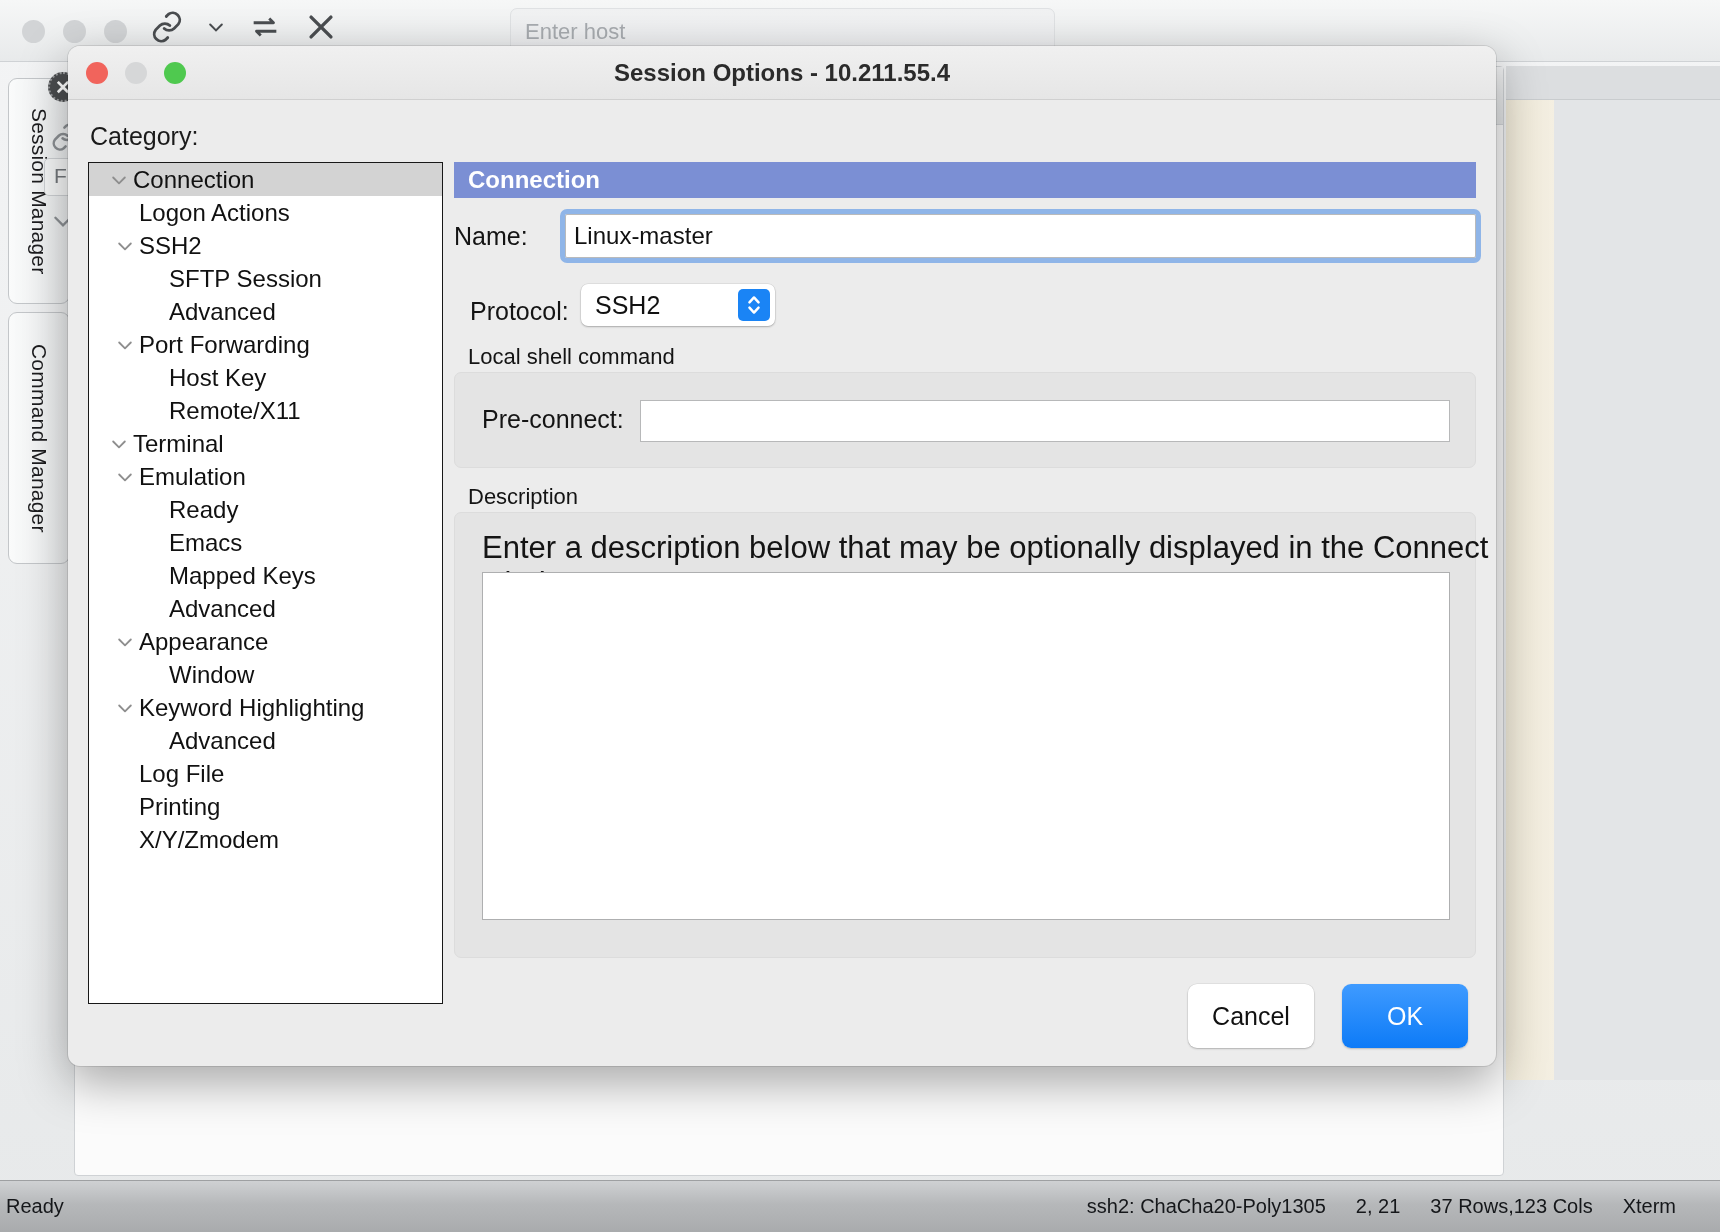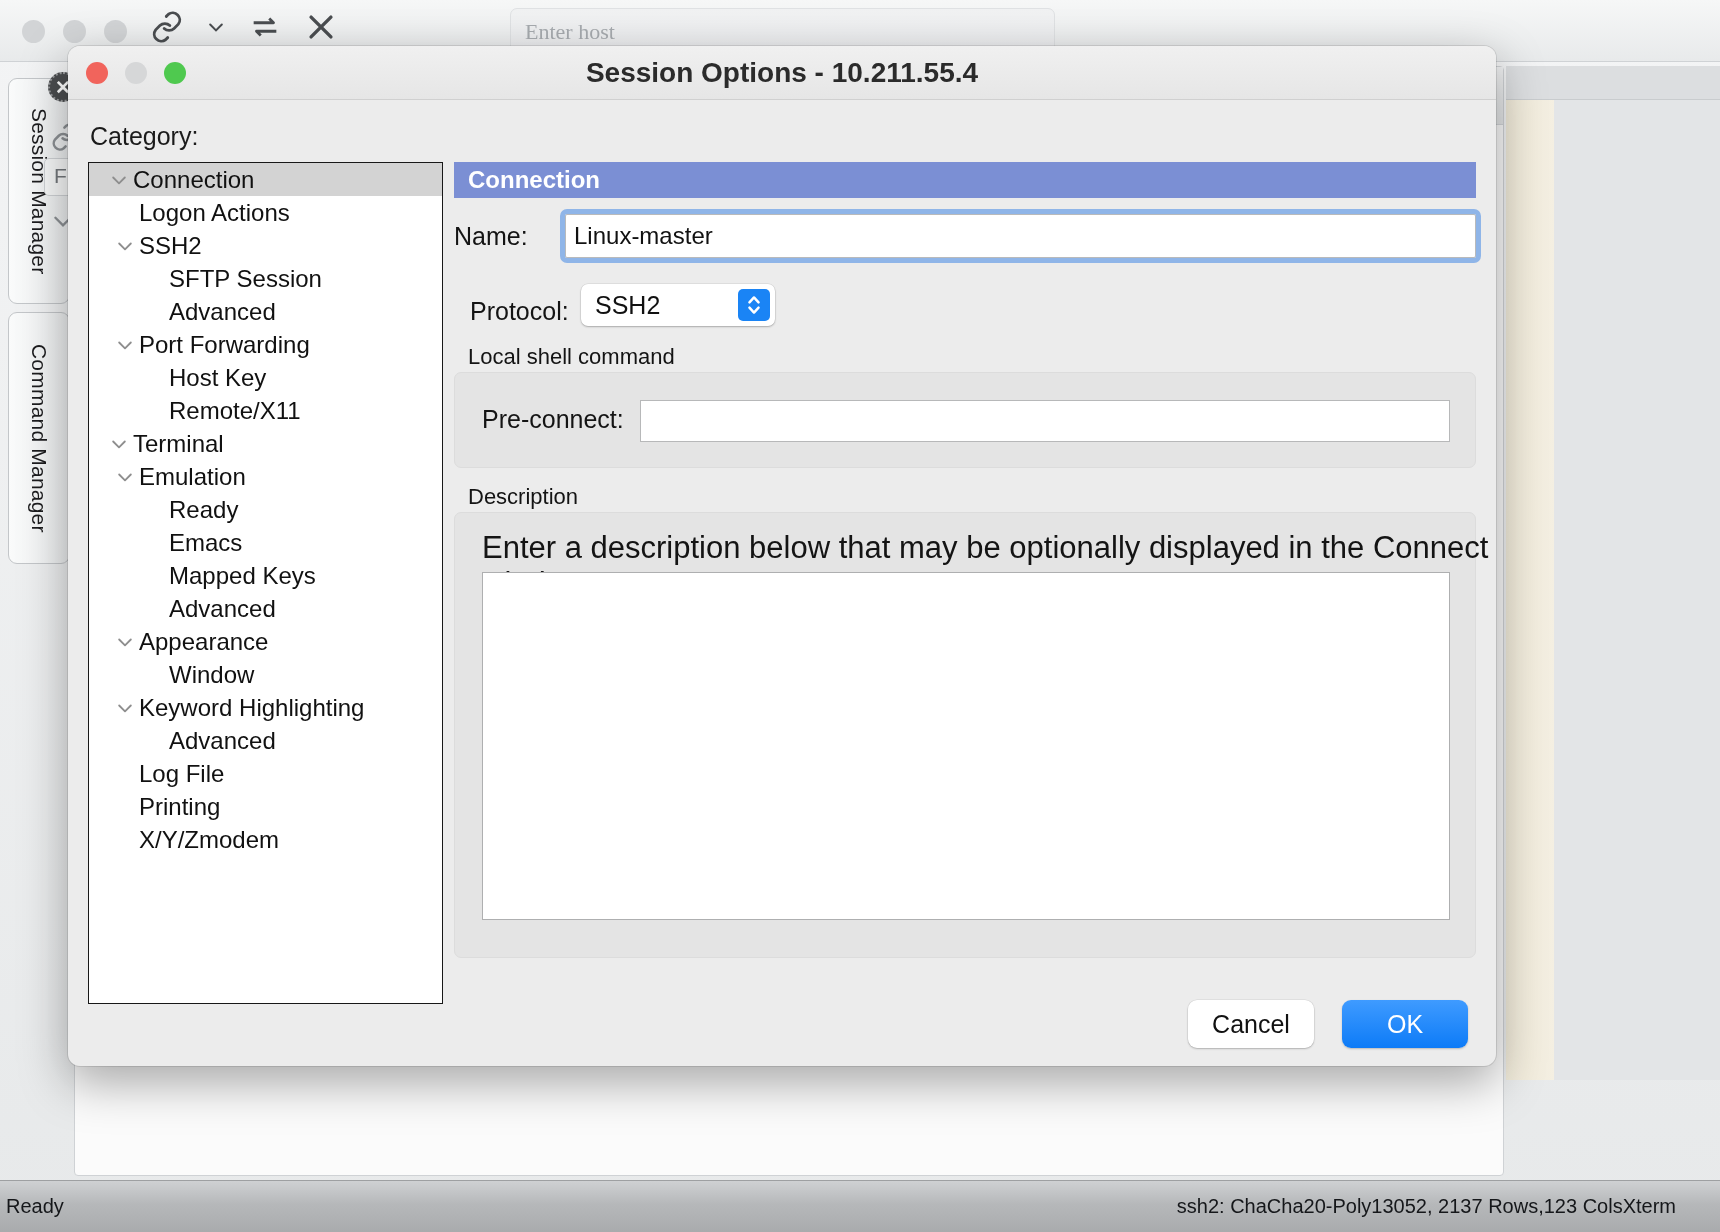--- a/index.html
+++ b/index.html
@@ -23,21 +23,21 @@
   .bg-traffic { position: absolute; top: 20px; display: flex; gap: 18px; left: 22px; }
   .bg-dot { width: 23px; height: 23px; border-radius: 50%; background: #d2d4d6; }
 
   #bg-toolbar { position: absolute; left: 150px; top: 10px; display: flex; align-items: center; gap: 22px; }
   .tb-icon { color: #4a4d50; display: flex; align-items: center; }
 
   #hostfield {
     position: absolute; left: 510px; top: 8px; width: 545px; height: 46px;
     border: 1px solid #dfe1e3; border-radius: 7px;
     background: linear-gradient(#f1f2f3, #ebecee);
-    color: #a7abaf; font-size: 22px; padding: 10px 14px; font-family: Liberation Serif, serif;
+    color: #a7abaf; font-size: 22px; padding: 10px 14px;
   }
 
   
   #vtabs { position: absolute; left: 8px; top: 78px; width: 62px; }
   .vtab {
     width: 62px; border: 1px solid #c3c6c9; border-radius: 9px;
     background: linear-gradient(90deg,#fafbfb,#eceeef);
     display: flex; align-items: center; justify-content: center;
     margin-bottom: 8px;
   }
@@ -89,36 +89,36 @@
   }
 
   
   #statusbar {
     position: absolute; left: 0; bottom: 0; width: 1720px; height: 52px;
     background: linear-gradient(180deg,#cfd1d3 0%, #b6b8ba 45%, #a9abad 100%);
     border-top: 1px solid #9ea0a2;
     display: flex; align-items: center; font-size: 20px; color: #15171a;
   }
   #statusbar .left { padding-left: 6px; }
-  #statusbar .right { margin-left: auto; display: flex; padding-right: 44px; }
+  #statusbar .right { margin-left: auto; display: flex; gap: 30px; padding-right: 44px; }
 
   
   #dialog {
     position: absolute; left: 68px; top: 46px; width: 1428px; height: 1020px;
     background: #ececec; border-radius: 12px;
     box-shadow: 0 16px 48px rgba(0,0,0,.34), 0 0 0 1px rgba(0,0,0,.10);
     overflow: hidden;
   }
   #dlg-titlebar {
     position: relative; height: 54px;
     background: linear-gradient(#f0f0f0,#e6e6e6);
     border-bottom: 1px solid #d0d0d0;
     display: flex; align-items: center; justify-content: center;
   }
-  #dlg-title { font-size: 28px; font-weight: bold; color: #2b2b2b; }
+  #dlg-title { font-size: 24px; font-weight: bold; color: #2b2b2b; }
   #dlg-traffic { position: absolute; left: 18px; top: 16px; display: flex; gap: 17px; }
   .tl { width: 22px; height: 22px; border-radius: 50%; }
   .tl.red { background: #f1645c; }
   .tl.yellow { background: #d6d7d8; }
   .tl.green { background: #4fc94f; }
 
   #dlg-body { position: relative; height: 966px; }
 
   
   #category-label { position: absolute; left: 22px; top: 22px; font-size: 25px; color: #1b1b1b; }
@@ -188,21 +188,21 @@
   #desc-box { left: 0; top: 350px; width: 1022px; height: 446px; }
   #desc-hint { position: absolute; left: 28px; top: 368px; font-size: 31px; color: #141414; }
   #desc-textarea {
     position: absolute; left: 28px; top: 410px; width: 968px; height: 348px;
     background: #fff; border: 1px solid #aeafb0;
   }
 
   
   #btn-row { position: absolute; right: 28px; bottom: 18px; display: flex; gap: 28px; align-items: center; }
   .btn {
-    height: 48px; border-radius: 9px; font-size: 25px;
+    height: 64px; border-radius: 9px; font-size: 25px;
     display: flex; align-items: center; justify-content: center;
   }
   #cancel-button {
     width: 126px; background: #fff; color: #111;
     box-shadow: 0 1px 2px rgba(0,0,0,.22), 0 0 0 .5px rgba(0,0,0,.08);
   }
   #ok-button {
     width: 126px; background: linear-gradient(#3f9bff,#0d7bf7); color: #fff;
     box-shadow: 0 1px 2px rgba(0,0,0,.22);
   }

